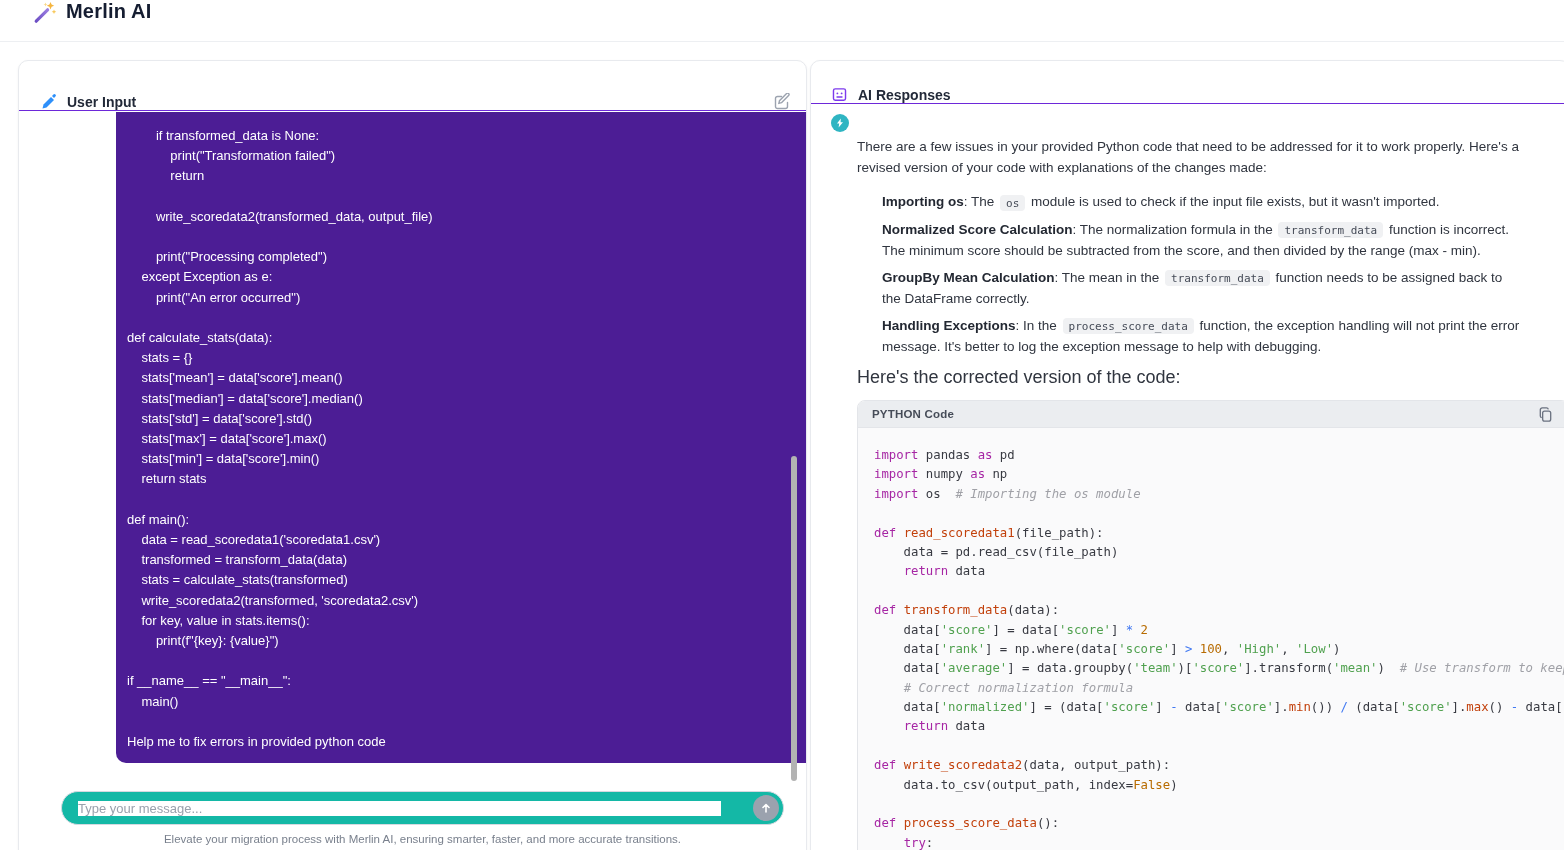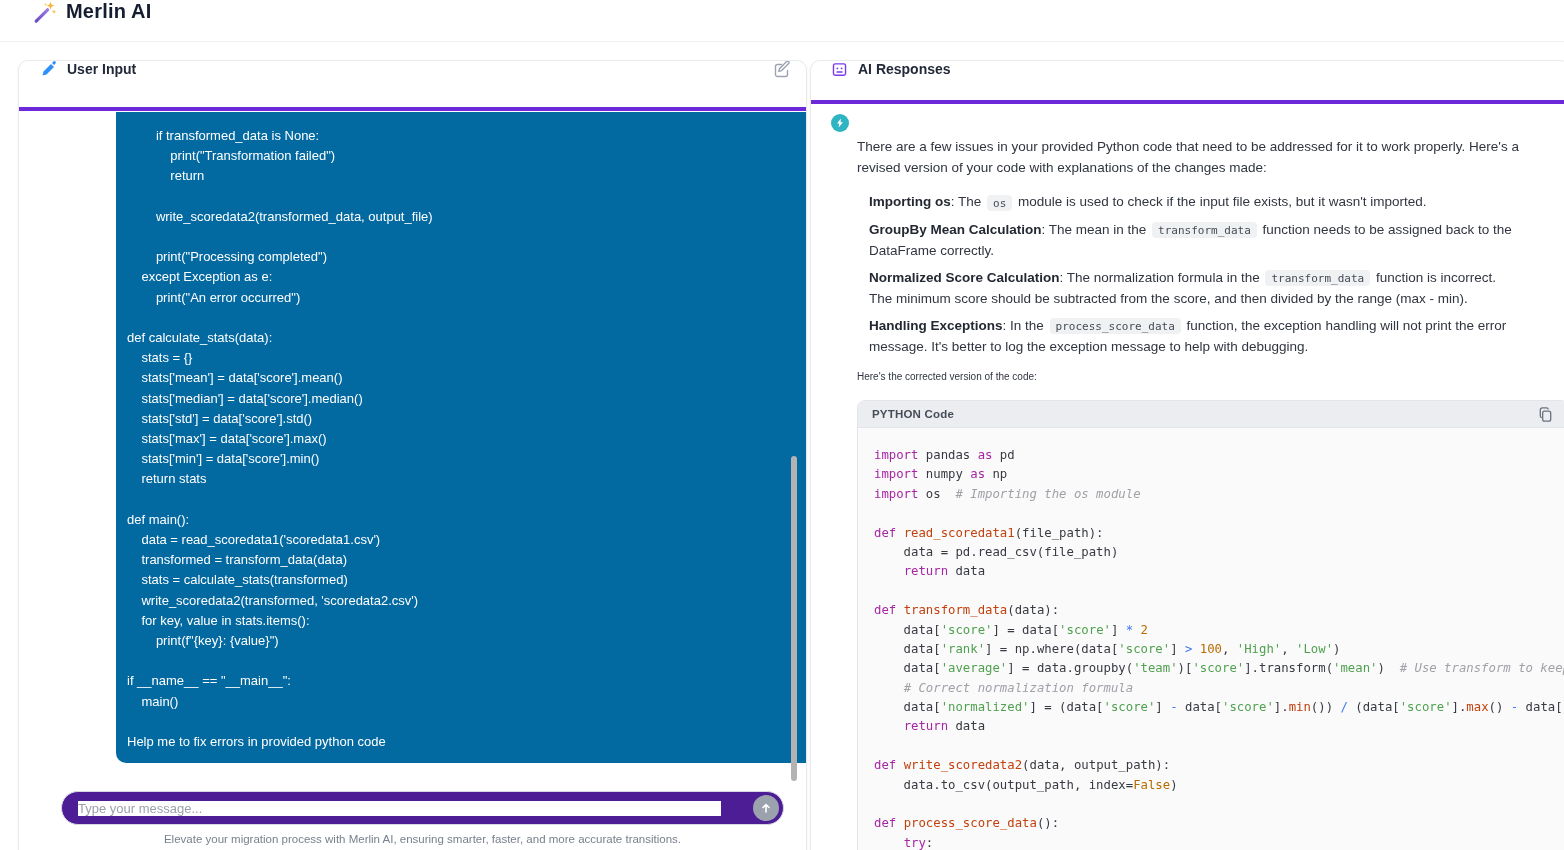--- a/index.html
+++ b/index.html
@@ -11,60 +11,60 @@
             border-bottom:1px solid #edeff2; display:flex; align-items:flex-start;
             padding-left:33px; gap:9px; background:#fff; z-index:5; }
   .app-title { font-size:20px; font-weight:700; color:#151d31; letter-spacing:.2px; }
 
   
   .card { position:absolute; top:60px; background:#fff; border:1px solid #e8eaee;
           border-radius:10px; box-shadow:0 1px 3px rgba(16,24,40,.05); }
   .card-left  { left:18px;  width:789px; height:800px; }
   .card-right { left:810px; width:760px; height:800px; }
 
-  .panel-header { display:flex; align-items:flex-start; gap:10px;
-                  border-bottom:4px solid #6d28d9; }
+  .panel-header { display:flex; align-items:flex-end; gap:10px;
+                  border-bottom:1px solid #6d28d9; }
   .lp-header { height:50px; padding:0 15px 0 22px; }
   .rp-header { height:43px; padding:0 15px 0 20px; }
   .panel-title { font-size:14px; font-weight:700; color:#222938; }
   .icon-btn { margin-left:auto; background:none; border:none; cursor:pointer;
               display:flex; align-items:center; }
 
   
   .msg-area { position:absolute; top:51px; left:0; right:0; height:672px; overflow:hidden; }
   .bubble { position:absolute; top:-12px; left:97px; width:768px; height:663px;
-            background:#0369a1; border-radius:10px; padding:26px 12px 16px 11px;
+            background:#4c1d95; border-radius:10px; padding:26px 12px 16px 11px;
             color:#fff; font-size:13px; line-height:20.2px; white-space:pre; overflow:hidden; }
   .scroll-thumb { position:absolute; left:772px; top:395px; width:6px; height:325px;
                   background:#b3b3b3; border-radius:3px; }
   .input-row { position:absolute; left:42px; top:730px; width:723px; height:34px;
                border:1.5px solid #d5d9e0; border-radius:18px; display:flex;
-               align-items:center; padding:0 4px 0 16px; background:#4c1d95;gap:32px; }
+               align-items:center; padding:0 4px 0 16px; background:#14b8a6;gap:32px; }
   .input-row input { border:none; outline:none; flex:1; font-size:13px;
                      font-family:"Liberation Sans", sans-serif; color:#30363f; }
   .input-row input::placeholder { color:#9aa1ad; }
   .send-btn { width:26px; height:26px; border-radius:50%; background:#9ba2ae;
               border:none; display:flex; align-items:center; justify-content:center;
               cursor:pointer; flex:0 0 auto; }
   .lp-footer { position:absolute; top:772px; left:42px; width:723px; text-align:center;
                font-size:11.5px; color:#79808d; }
 
   
   .rp-body { position:absolute; top:43px; left:0; right:0; bottom:0; overflow:hidden; }
   .ai-avatar { position:absolute; left:20px; top:10px; width:18px; height:18px;
                border-radius:50%; background:#2FB5C2; display:flex;
                align-items:center; justify-content:center; }
   .ai-col { position:absolute; left:46px; top:8px; width:664px; }
   .ai-intro { font-size:13.5px; line-height:20.5px; color:#30353f;margin-top:25px; }
-  .issues { margin:14px 0 0 12px; }
+  .issues { margin:14px 0 0 25px; }
   .issue { font-size:13.5px; line-height:20.5px; color:#30353f; margin-bottom:6px; }
   .issue .bold { font-weight:700; color:#232832; }
   .chip { font-family:"DejaVu Sans Mono", monospace; font-size:11px; background:#f0f1f3;
           padding:1.5px 6px; border-radius:4px; color:#454b57; margin:0 2px; }
-  .code-intro { margin-top:9px; font-size:10px; line-height:20.5px; color:#30353f; }
+  .code-intro { margin-top:9px; font-size:18px; line-height:20.5px; color:#30353f; }
   .code-block { margin-top:13px; width:712px; border:1px solid #e3e5e9;
                 border-radius:8px 8px 0 0; overflow:hidden; }
   .cb-header { height:27px; background:#ebedf0; display:flex; align-items:center;
                padding:0 14px; font-size:11.5px; font-weight:700; color:#464c58;
                letter-spacing:.2px; border-bottom:1px solid #e3e5e9; }
   .cb-body { background:#fafafb; padding:18px 16px;
              font-family:"DejaVu Sans Mono", monospace; font-size:12.3px;
              line-height:19.4px; color:#383A42; white-space:pre; overflow:hidden; }
   .cl { height:19.4px; white-space:pre; }
   .tk-k { color:#A626A4; } .tk-f { color:#c2410c; } .tk-s { color:#50A14F; }
@@ -179,22 +179,22 @@
           <path d="M5.8 0.5 L2 5.6 h2.2 L3.6 9.5 L8 4.2 H5.6 z" fill="#fff"></path>
         </svg>
       </span>
     </div>
 
     <div class="ai-col">
       <div class="ai-intro">There are a few issues in your provided Python code that need to be addressed for it to work properly. Here's a revised version of your code with explanations of the changes made:</div>
 
       <div class="issues">
           <div class="issue"><span class="bold">Importing os</span><span>: The </span><span class="chip">os</span><span> module is used to check if the input file exists, but it wasn't imported.</span></div>
+          <div class="issue"><span class="bold">Normalized Score Calculation</span><span>: The normalization formula in the </span><span class="chip">transform_data</span><span> function is incorrect. The minimum score should be subtracted from the score, and then divided by the range (max - min).</span></div>
           <div class="issue"><span class="bold">GroupBy Mean Calculation</span><span>: The mean in the </span><span class="chip">transform_data</span><span> function needs to be assigned back to the DataFrame correctly.</span></div>
-          <div class="issue"><span class="bold">Normalized Score Calculation</span><span>: The normalization formula in the </span><span class="chip">transform_data</span><span> function is incorrect. The minimum score should be subtracted from the score, and then divided by the range (max - min).</span></div>
           <div class="issue"><span class="bold">Handling Exceptions</span><span>: In the </span><span class="chip">process_score_data</span><span> function, the exception handling will not print the error message. It's better to log the exception message to help with debugging.</span></div>
         </div>
 
       <div class="code-intro">Here's the corrected version of the code:</div>
 
       <div class="code-block">
         <div class="cb-header">
           <span>PYTHON Code</span>
           <button class="icon-btn">
             <span style="display:flex;">

